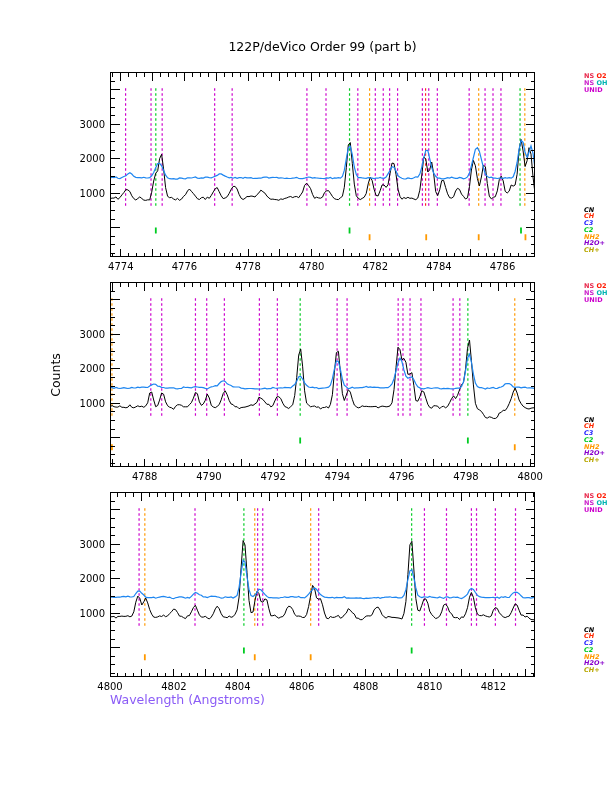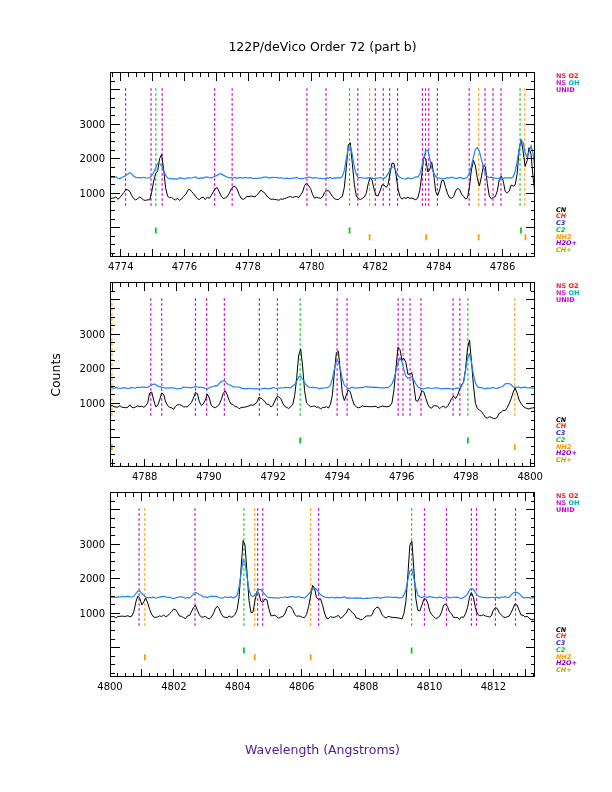--- a/index.html
+++ b/index.html
@@ -3,32 +3,32 @@
 <meta charset="utf-8">
 <style>
   html,body{margin:0;padding:0;background:#ffffff;}
   #page{position:relative;width:612px;height:792px;background:#fff;overflow:hidden;
         font-family:"DejaVu Sans",sans-serif;}
   #plot-canvas{position:absolute;left:0;top:0;}
   .fig-title{position:absolute;left:110px;top:39px;width:425px;text-align:center;
              font-size:12.5px;color:#000;}
   .y-axis-title{position:absolute;left:55px;top:375px;transform:translate(-50%,-50%) rotate(-90deg);
              font-size:12.5px;color:#000;white-space:nowrap;}
-  .x-axis-title{position:absolute;left:110px;top:742px;width:425px;text-align:center;
-             font-size:12.5px;color:#4c1d95;}
-  .legend-block{position:absolute;left:556px;white-space:nowrap;font-weight:bold;
+  .x-axis-title{position:absolute;left:110px;top:692px;width:425px;
+             font-size:12.5px;color:#8b5cf6;}
+  .legend-block{position:absolute;left:584px;white-space:nowrap;font-weight:bold;
              font-size:6.5px;}
   .legend-top-line{line-height:7px;height:7px;}
   .legend-sp-line{line-height:6.8px;height:6.8px;font-style:italic;}
 </style>
 </head>
 <body>
 
 <div id="page">
-  <div class="fig-title">122P/deVico Order 72 (part b)</div>
+  <div class="fig-title">122P/deVico Order 99 (part b)</div>
   <div class="y-axis-title">Counts</div>
   <svg id="plot-canvas" width="612" height="792">
       <clipPath id="cp0">
         <rect x="110.5" y="72.5" width="424" height="184"></rect>
       </clipPath>
       <g clip-path="url(#cp0)">
         <line x1="125.58757485029177" x2="125.58757485029177" y1="88.19180633147114" y2="207.39106145251395" stroke="#cc00cc" stroke-width="1.2" stroke-dasharray="2.6,2.4"></line>
         <line x1="151.03667664670365" x2="151.03667664670365" y1="88.19180633147114" y2="207.39106145251395" stroke="#cc00cc" stroke-width="1.2" stroke-dasharray="2.6,2.4"></line>
         <line x1="162.17065868264288" x2="162.17065868264288" y1="88.19180633147114" y2="207.39106145251395" stroke="#cc00cc" stroke-width="1.2" stroke-dasharray="2.6,2.4"></line>
         <line x1="214.65943113771885" x2="214.65943113771885" y1="88.19180633147114" y2="207.39106145251395" stroke="#cc00cc" stroke-width="1.2" stroke-dasharray="2.6,2.4"></line>

